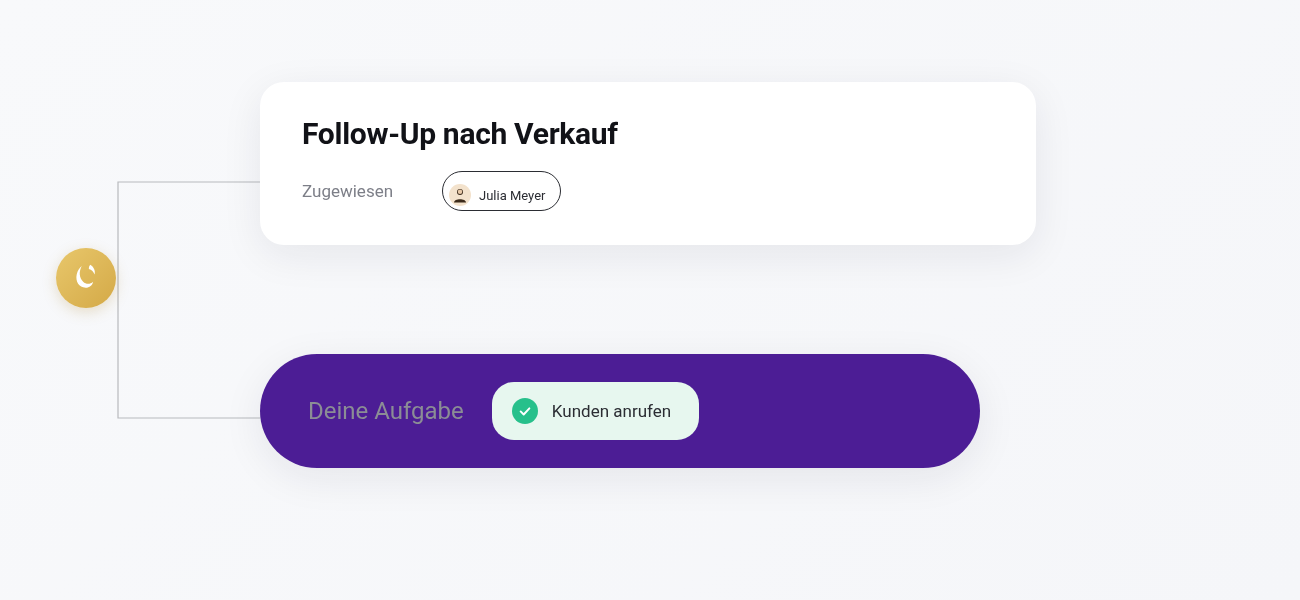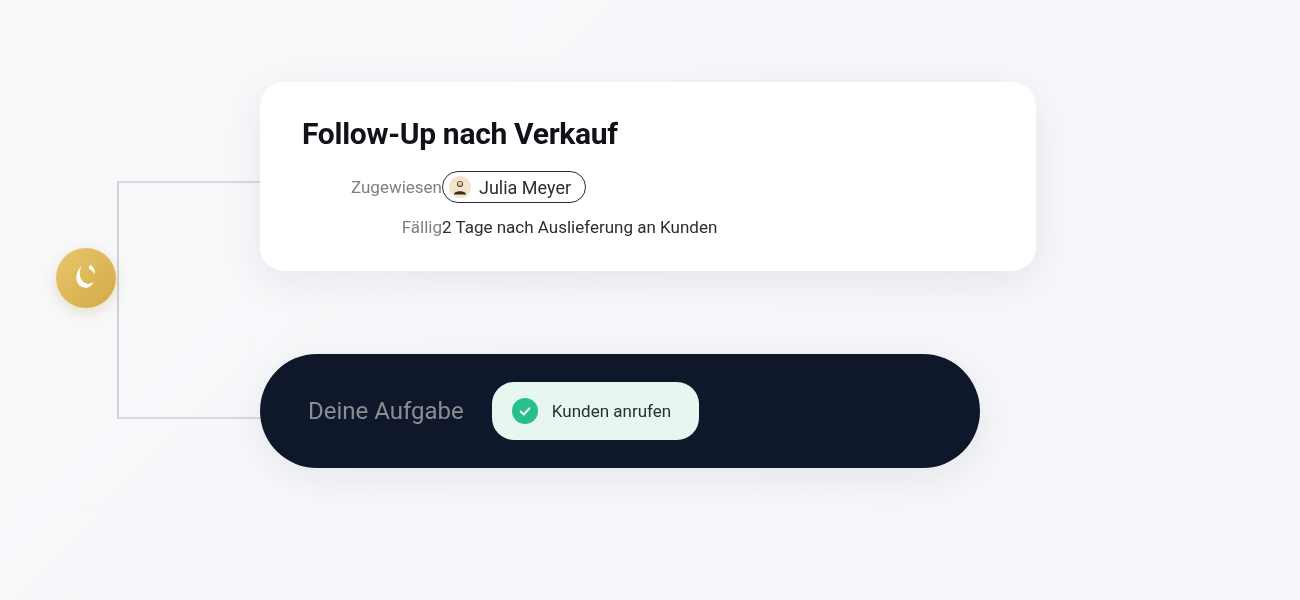--- a/index.html
+++ b/index.html
@@ -64,56 +64,55 @@
     .meta-row {
       display: flex;
       align-items: center;
       margin-bottom: 14px;
       font-size: 17px;
     }
     .meta-row:last-child { margin-bottom: 0; }
     .meta-label {
       width: 140px;
       color: #7d7f88;
-      text-align: right;
     }
     .meta-value {
       color: #2b2d33;
     }
 
     
     .assignee-chip {
       display: inline-flex;
       align-items: center;
       gap: 8px;
       border: 1.4px solid #2b2d33;
       border-radius: 999px;
-      padding: 4px 14px 4px 6px;
-      font-size: 18px;
+      padding: 12px 14px 4px 6px;
+      font-size: 13px;
       color: #2b2d33;
     }
     .avatar {
       width: 22px;
       height: 22px;
       border-radius: 50%;
       background: #f3e2cc;
       display: flex;
       align-items: center;
       justify-content: center;
       overflow: hidden;
     }
     .avatar svg { width: 18px; height: 18px; }
 
     
     .card-bottom {
       position: absolute;
       left: 260px;
       top: 354px;
       width: 720px;
-      background: #0f172a;
+      background: #4c1d95;
       border-radius: 999px;
       box-shadow: 0 10px 40px rgba(20,30,50,0.08);
       padding: 28px 42px;
       display: flex;
       align-items: center;
       gap: 28px;
     }
     .task-label {
       font-size: 24px;
       color: #8b8d95;
@@ -169,24 +168,20 @@
           <svg viewBox="0 0 24 24">
             <circle cx="12" cy="8" r="4" fill="#3b2a1a"></circle>
             <path d="M4 22 C 4 16, 20 16, 20 22 Z" fill="#3b2a1a"></path>
             <circle cx="12" cy="7.5" r="3" fill="#e8c9a8"></circle>
           </svg>
         </span>
         <span>Julia Meyer</span>
       </span>
     </div>
 
-    <div class="meta-row">
-      <span class="meta-label">Fällig</span>
-      <span class="meta-value">2 Tage nach Auslieferung an Kunden</span>
-    </div>
   </div>
 
   <div class="card-bottom">
     <span class="task-label">Deine Aufgabe</span>
     <span class="task-pill">
       <span class="check-icon">
         <svg viewBox="0 0 16 16">
           <path d="M3 8.5 L6.5 12 L13 5" stroke="#ffffff" stroke-width="2.2" fill="none" stroke-linecap="round" stroke-linejoin="round"></path>
         </svg>
       </span>

